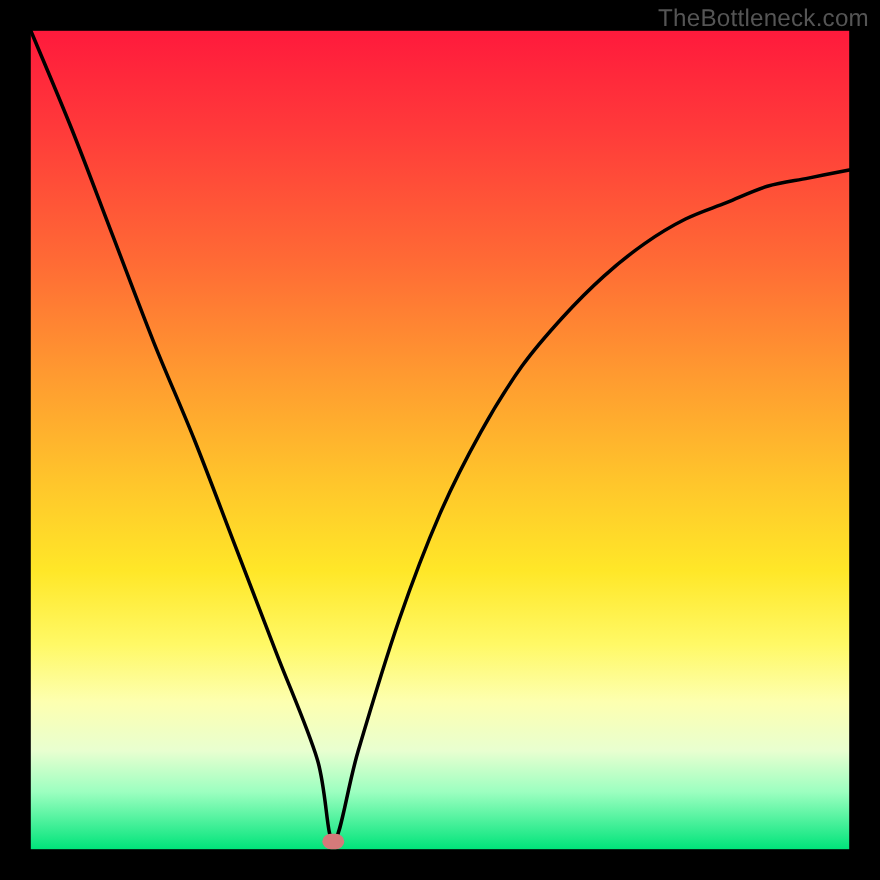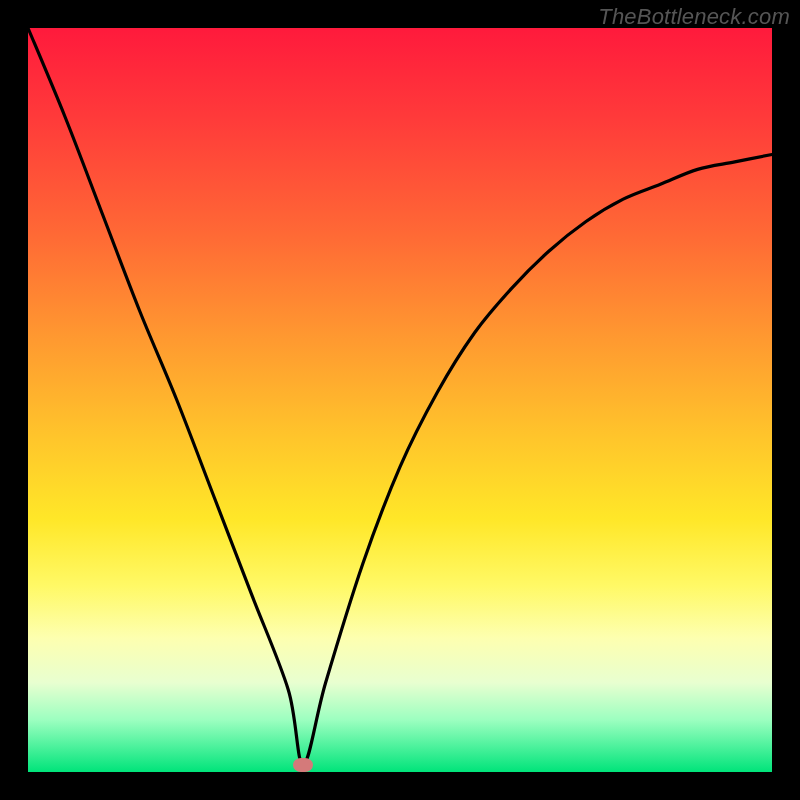--- a/index.html
+++ b/index.html
@@ -11,21 +11,20 @@
     overflow: hidden;
     font-family: Arial, Helvetica, sans-serif;
   }
   .frame {
     position: absolute;
     left: 0;
     top: 0;
     width: 800px;
     height: 800px;
     background: #000;
-    font-style: italic;
   }
   .plot-area {
     position: absolute;
     left: 28px;
     top: 28px;
     width: 744px;
     height: 744px;
     background: linear-gradient(to bottom,
       #ff1a3c 0%,
       #ff3a3a 12%,

